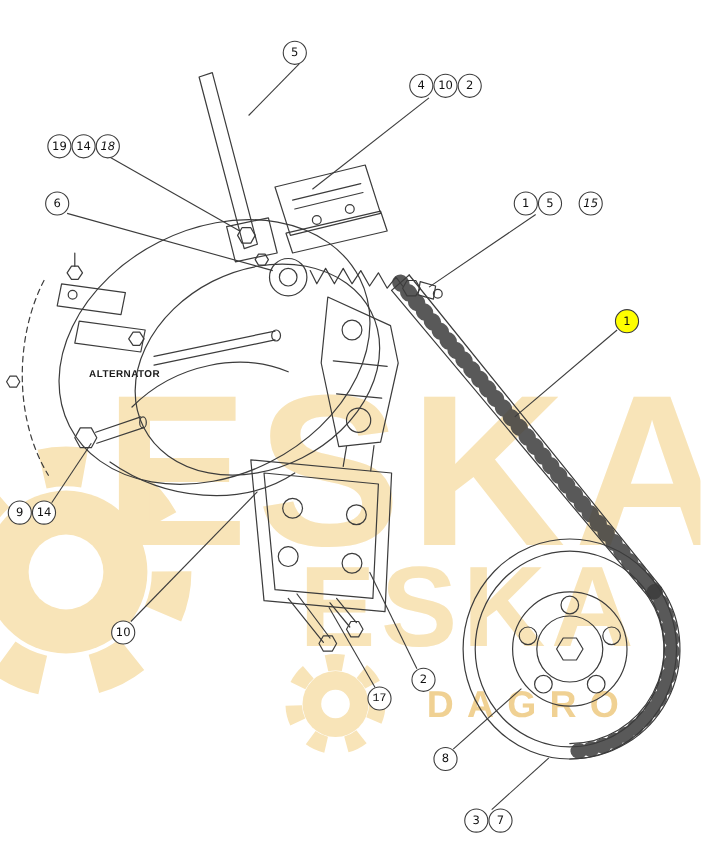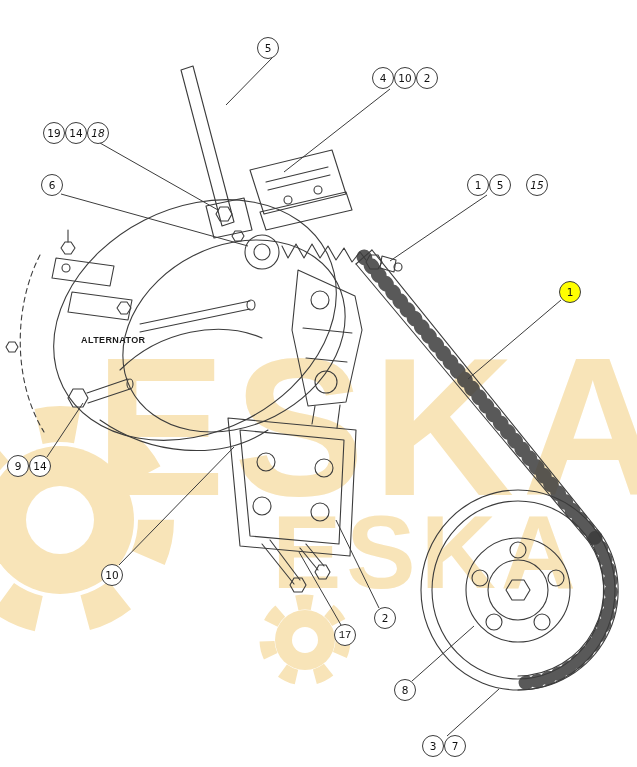--- a/index.html
+++ b/index.html
@@ -53,20 +53,21 @@
       <circle class="wm-hole" cx="60" cy="520" r="34"></circle>
     </g>
     <g>
       <circle class="wm-ring" cx="305" cy="640" r="38" stroke-width="15" stroke-dasharray="15.5 18.6"></circle>
       <circle class="wm-fill" cx="305" cy="640" r="30"></circle>
       <circle class="wm-hole" cx="305" cy="640" r="13"></circle>
     </g>
   </svg>
   <div class="wm-text" id="wm-text-big">ESKA</div>
   <div class="wm-text" id="wm-text-mid">ESKA</div>
+  <div class="wm-text" id="wm-text-sub">DAGRO</div>
 
   <svg id="artwork" class="layer" width="637" height="767" viewBox="0 0 637 767">
     <g class="art">
 
       <g>
         <ellipse cx="195" cy="320" rx="148" ry="112" transform="rotate(-27 195 320)"></ellipse>
         <ellipse cx="234" cy="336" rx="116" ry="90" transform="rotate(-27 234 336)"></ellipse>
         <path d="M40,255 C14,305 12,380 44,432" stroke-dasharray="5 4"></path>
         <line x1="140" y1="332" x2="250" y2="309"></line>
         <line x1="140" y1="324" x2="250" y2="301"></line>

